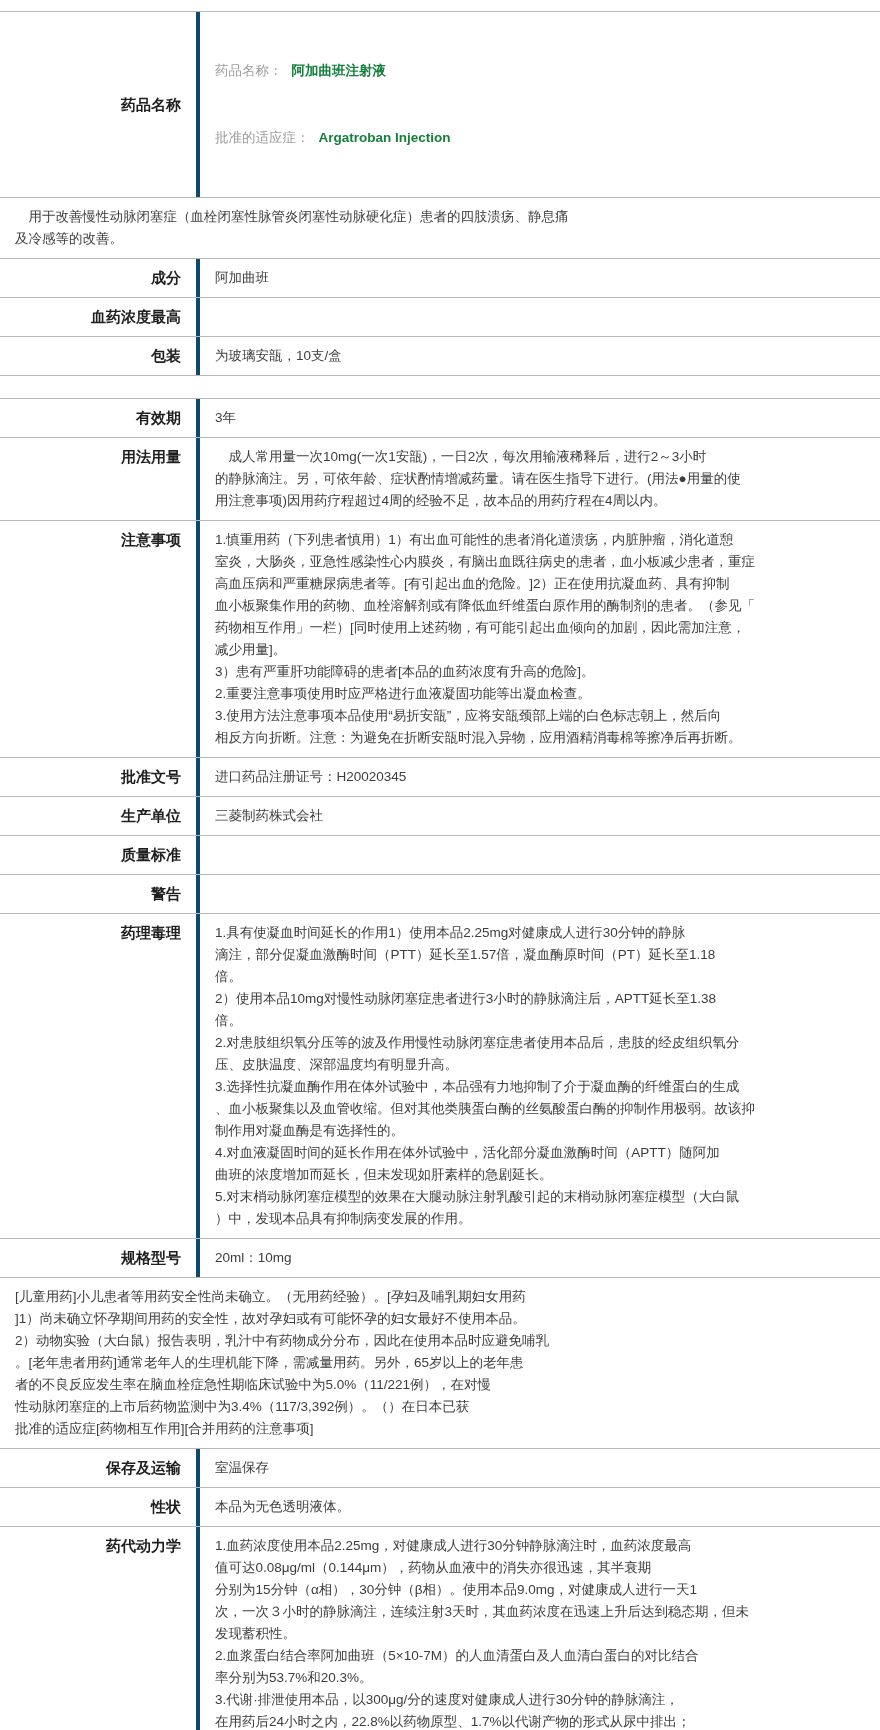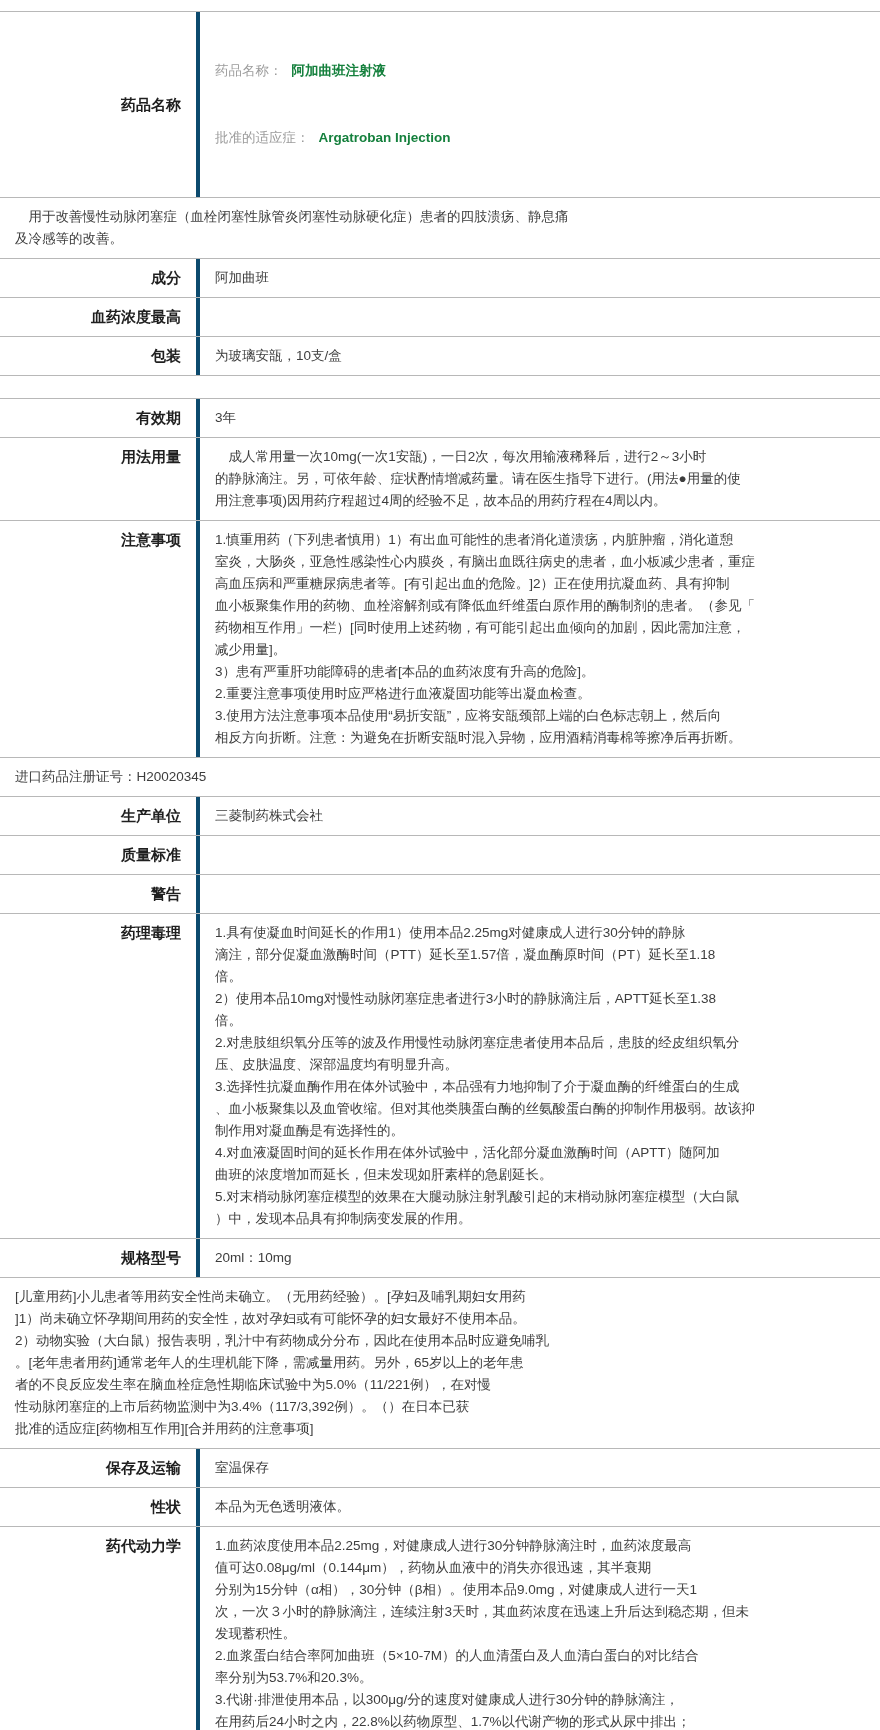--- a/index.html
+++ b/index.html
@@ -109,20 +109,21 @@
 血小板聚集作用的药物、血栓溶解剂或有降低血纤维蛋白原作用的酶制剂的患者。（参见「
 药物相互作用」一栏）[同时使用上述药物，有可能引起出血倾向的加剧，因此需加注意，
 减少用量]。
 3）患有严重肝功能障碍的患者[本品的血药浓度有升高的危险]。
 2.重要注意事项使用时应严格进行血液凝固功能等出凝血检查。
 3.使用方法注意事项本品使用“易折安瓿”，应将安瓿颈部上端的白色标志朝上，然后向
 相反方向折断。注意：为避免在折断安瓿时混入异物，应用酒精消毒棉等擦净后再折断。</div>
   </div>
 
   <div class="row">
+    <div class="lbl">批准文号</div>
     <div class="cnt">进口药品注册证号：H20020345</div>
   </div>
 
   <div class="row">
     <div class="lbl">生产单位</div>
     <div class="cnt">三菱制药株式会社</div>
   </div>
 
   <div class="row">
     <div class="lbl">质量标准</div>

